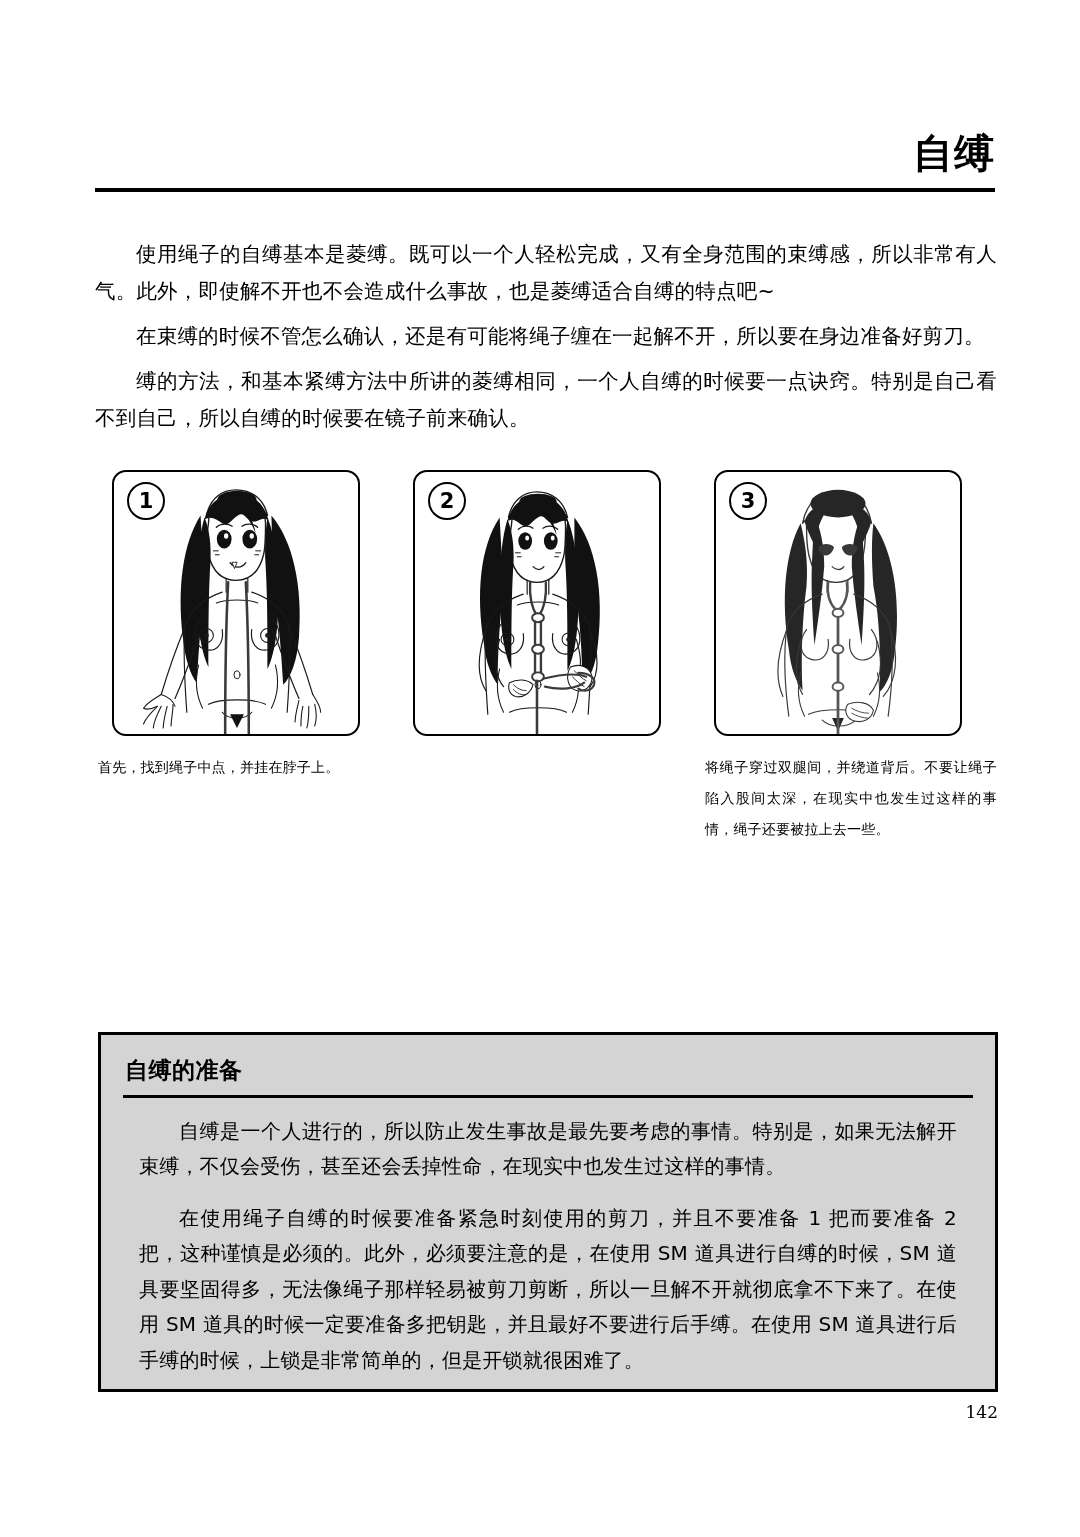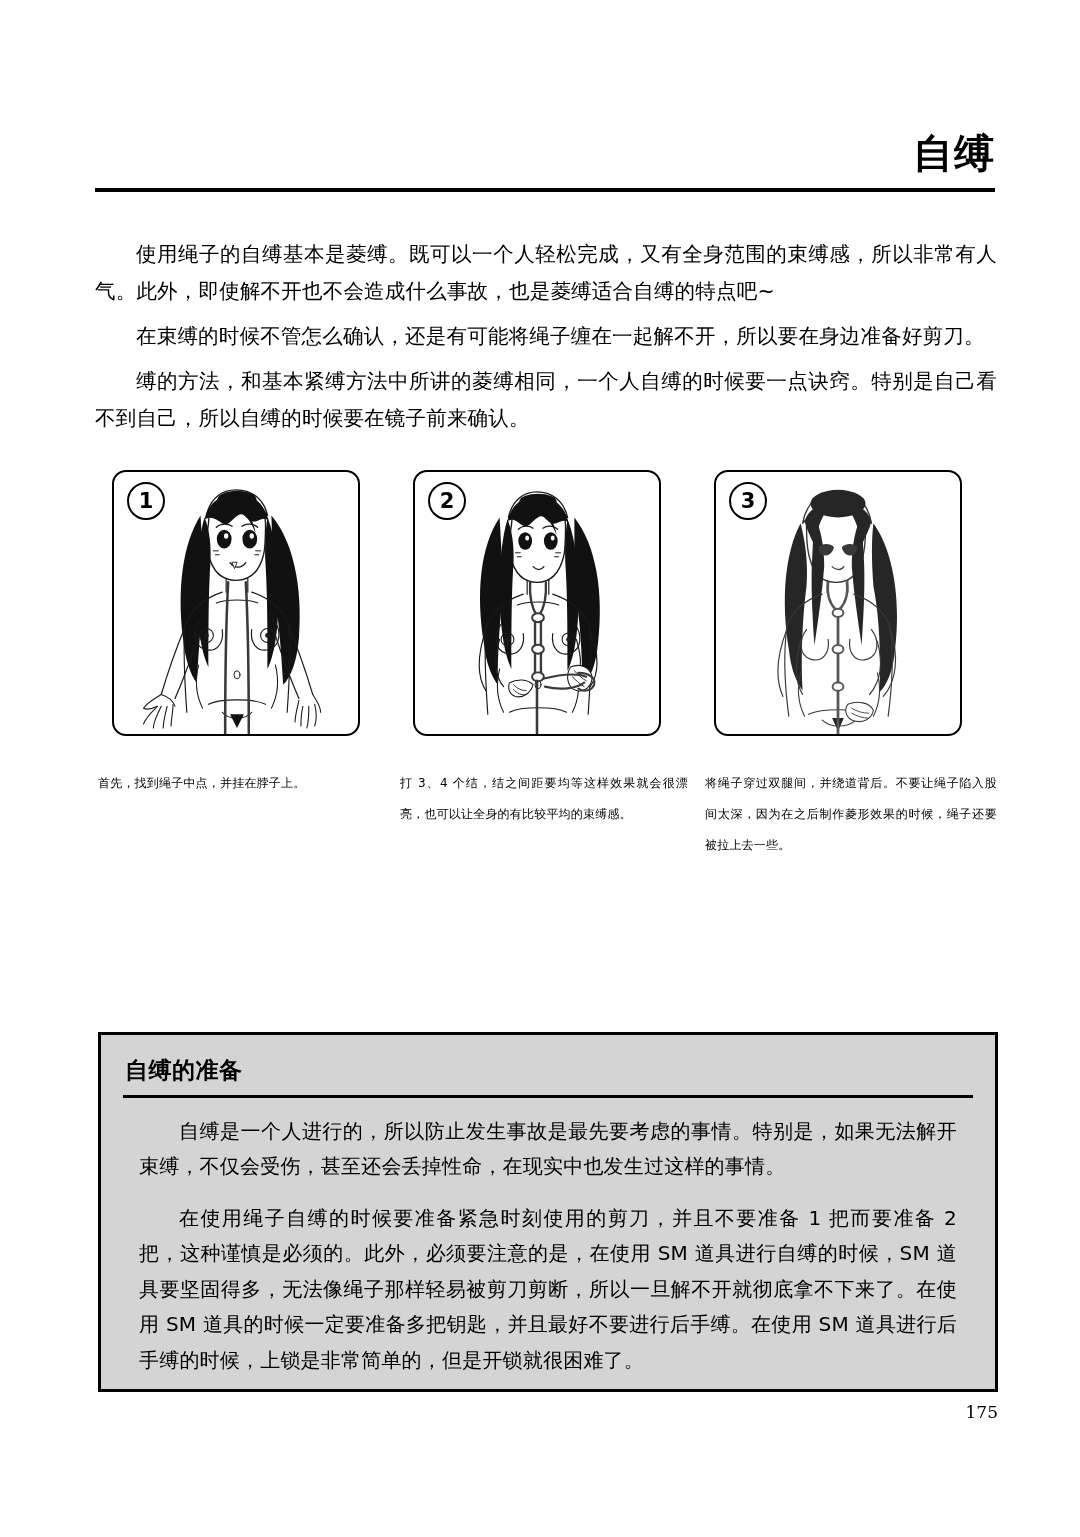--- a/index.html
+++ b/index.html
@@ -114,22 +114,22 @@
   
   .captions {
     position: absolute;
     top: 752px;
     left: 98px;
     width: 900px;
     height: 160px;
   }
   .caption {
     position: absolute;
-    top: 16px;
-    font-size: 12px;
+    top: 0;
+    font-size: 14px;
     line-height: 31px;
     text-align: justify;
     letter-spacing: 0.2px;
   }
   .caption.c1 { left: 0px;   width: 288px; }
   .caption.c2 { left: 302px; width: 288px; }
   .caption.c3 { left: 607px; width: 292px; }
 
   
   .callout {
@@ -413,26 +413,25 @@
           <path d="M124 185 L124 214" stroke="#4a4a4a" stroke-width="2.8"></path>
           <ellipse cx="124" cy="218" rx="5.5" ry="4.2" fill="#fff" stroke="#4a4a4a" stroke-width="2"></ellipse>
           <path d="M124 223 C124 238 124 252 124 266" stroke="#4a4a4a" stroke-width="2.8"></path>
         </g>
       </svg>
     </div>
   </div>
 
   <div class="captions">
     <div class="caption c1">首先，找到绳子中点，并挂在脖子上。</div>
-    <div class="caption c2">打 3、4 个结，结之间距要均等这样效果就会很漂亮，也可以让全身的有比较平均的束缚感。</div>
-    <div class="caption c3">将绳子穿过双腿间，并绕道背后。不要让绳子陷入股间太深，因为在之后制作菱形效果的时候，绳子还要被拉上去一些。</div>
+    <div class="caption c3">将绳子穿过双腿间，并绕道背后。不要让绳子陷入股间太深，在现实中也发生过这样的事情，绳子还要被拉上去一些。</div>
   </div>
 
   <div class="callout">
     <div class="callout-title">自缚的准备</div>
     <div class="callout-rule"></div>
     <p class="callout-para">自缚是一个人进行的，所以防止发生事故是最先要考虑的事情。特别是，如果无法解开束缚，不仅会受伤，甚至还会丢掉性命，在现实中也发生过这样的事情。</p>
     <p class="callout-para">在使用绳子自缚的时候要准备紧急时刻使用的剪刀，并且不要准备 1 把而要准备 2 把，这种谨慎是必须的。此外，必须要注意的是，在使用 SM 道具进行自缚的时候，SM 道具要坚固得多，无法像绳子那样轻易被剪刀剪断，所以一旦解不开就彻底拿不下来了。在使用 SM 道具的时候一定要准备多把钥匙，并且最好不要进行后手缚。在使用 SM 道具进行后手缚的时候，上锁是非常简单的，但是开锁就很困难了。</p>
   </div>
 
-  <div class="page-number">175</div>
+  <div class="page-number">142</div>
 
 </div>
 
 </body></html>

